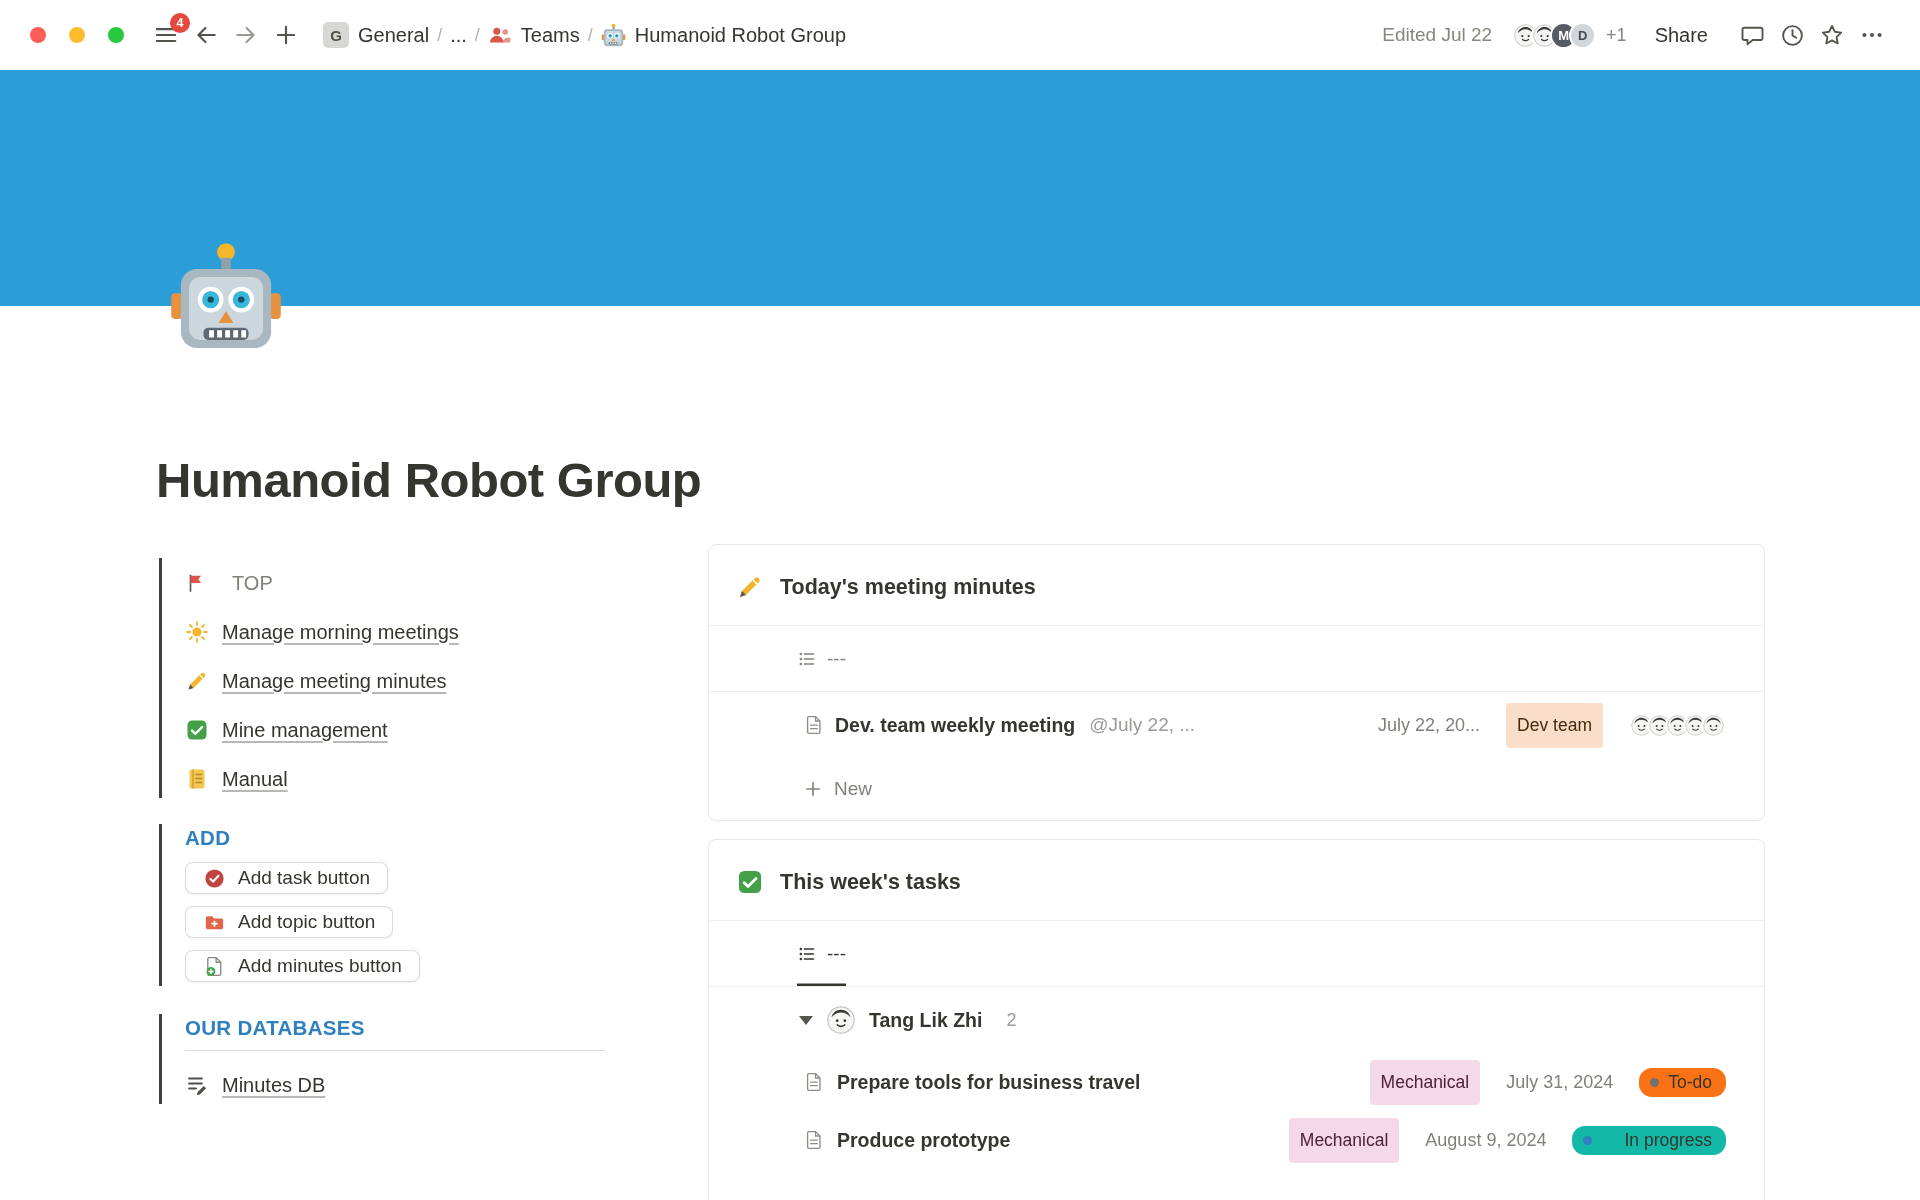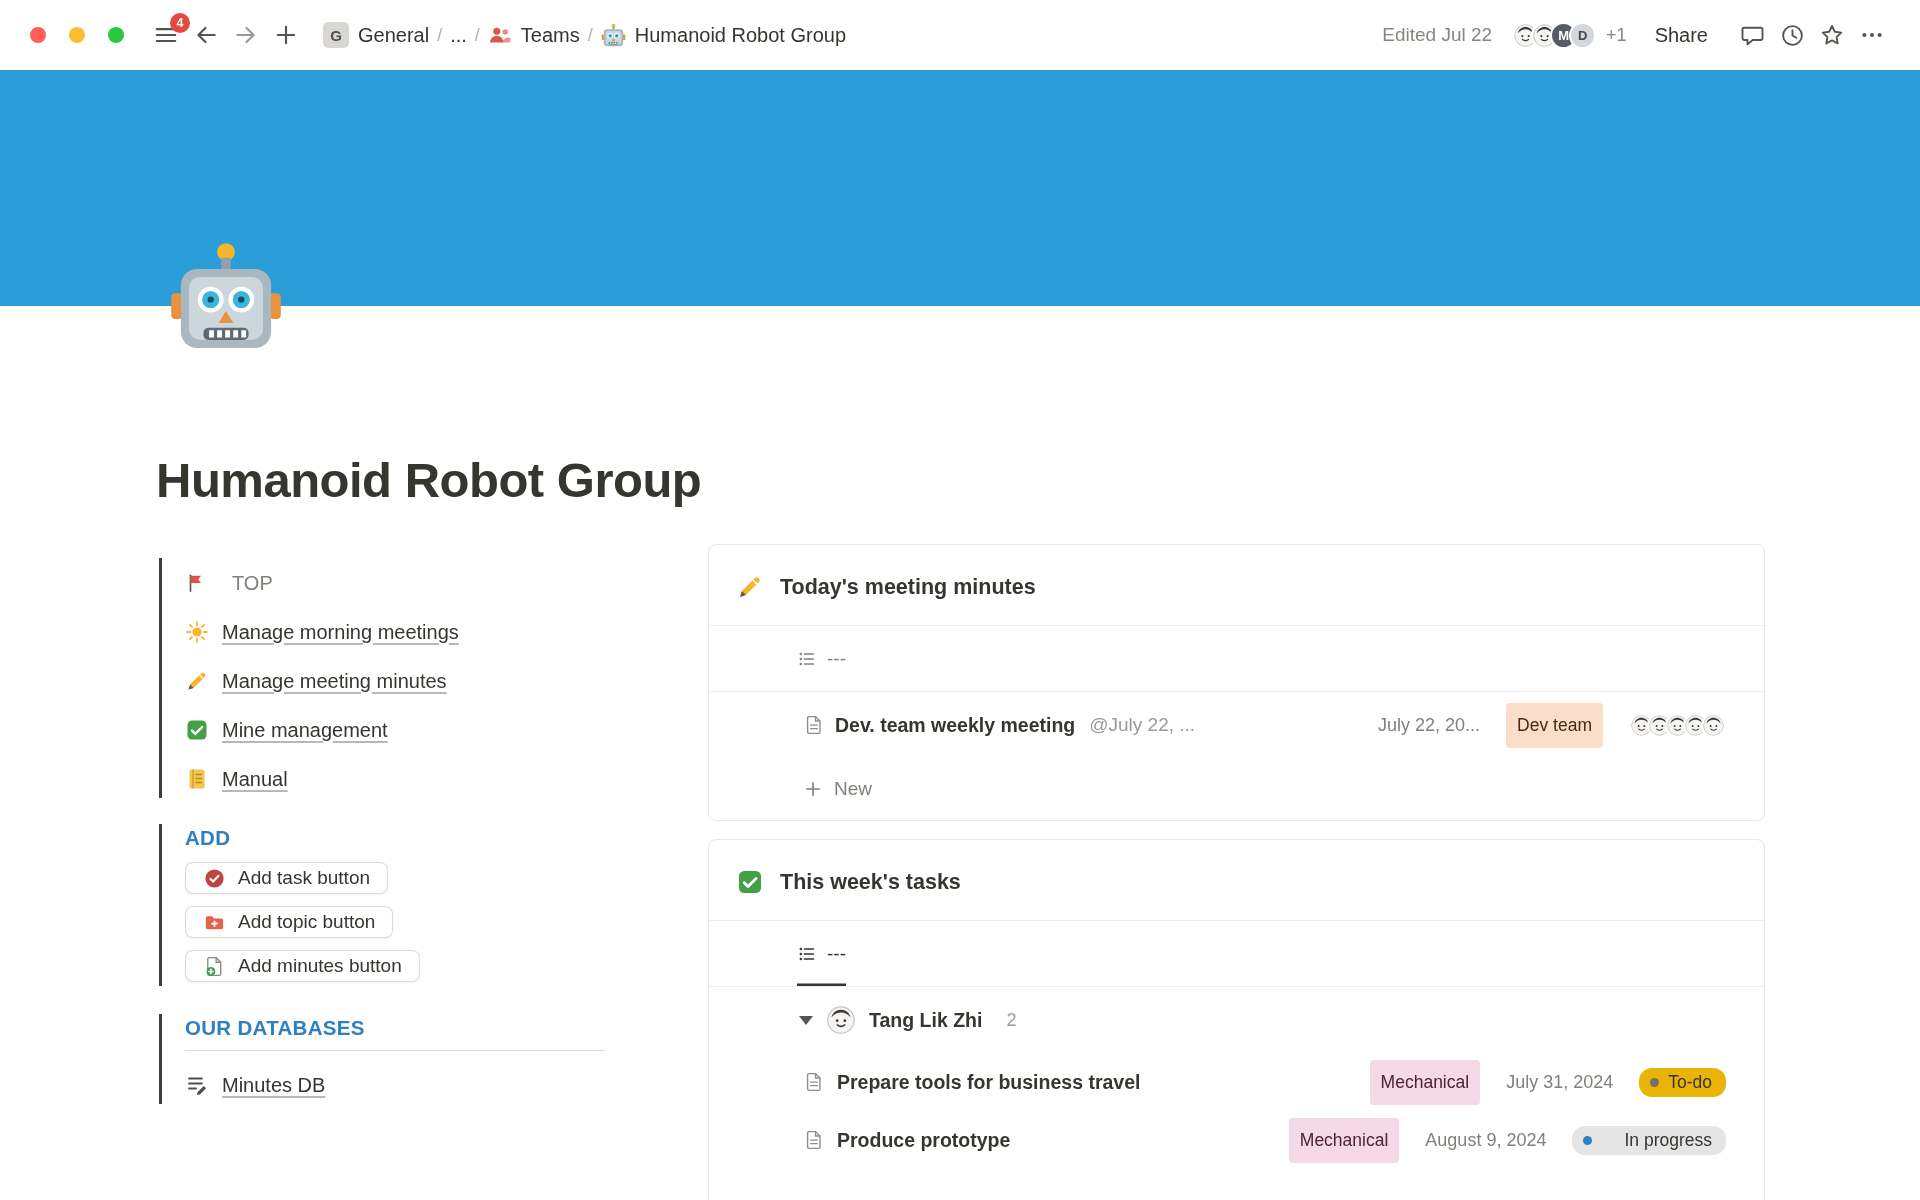--- a/index.html
+++ b/index.html
@@ -73,22 +73,22 @@
   .new-row { display:flex; align-items:center; gap:11px; color:#82807b; font-size:19px; padding:0 38px 0 94px; height:62px; cursor:pointer; }
   .group-row { display:flex; align-items:center; gap:14px; padding:0 38px 0 90px; height:66px; }
   .caret { width:0; height:0; border-left:7px solid transparent; border-right:7px solid transparent; border-top:9px solid #57554f; cursor:pointer; }
   .g-name { font-weight:600; font-size:19.5px; }
   .g-count { color:#9b9a97; font-size:18px; margin-left:10px; }
   .t-row { display:flex; align-items:center; gap:12px; padding:0 38px 0 94px; height:58px; cursor:pointer; }
   .t-title { font-weight:600; font-size:19.5px; flex:1; min-width:0; white-space:nowrap; overflow:hidden; }
   .t-right { display:flex; align-items:center; gap:26px; }
   .status { display:inline-flex; align-items:center; gap:9px; border-radius:13px; padding:4px 14px 4px 11px; font-size:17.5px; white-space:nowrap; }
   .status .dot { width:9px; height:9px; border-radius:50%; }
-  .status.todo { background:#eab308; } .status.todo .dot { background:#73716c; }
-  .status.inprog { background:#e5e5e5;gap:32px; } .status.inprog .dot { background:#2e80c1; }
+  .status.todo { background:#f97316; } .status.todo .dot { background:#73716c; }
+  .status.inprog { background:#14b8a6;gap:32px; } .status.inprog .dot { background:#2e80c1; }
 </style>
 </head>
 <body>
 
 <svg width="0" height="0" style="position:absolute" aria-hidden="true">
 <defs>
 <symbol id="i-burger" viewBox="0 0 24 24">
         <path d="M3.5 6.5h17M3.5 12h17M3.5 17.5h17" stroke="currentColor" stroke-width="2" stroke-linecap="round" fill="none"></path>
       </symbol>
 <symbol id="i-back" viewBox="0 0 24 24">

